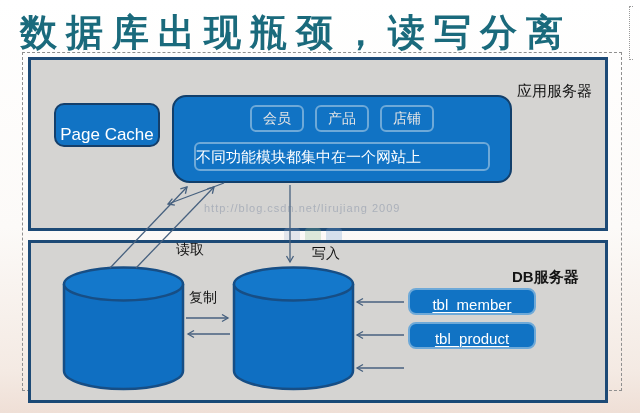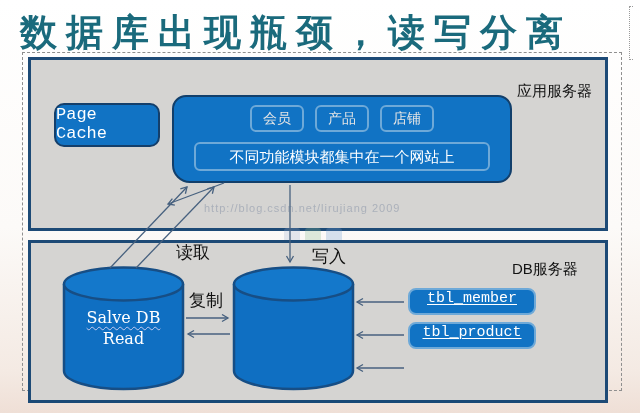--- a/index.html
+++ b/index.html
@@ -18,38 +18,38 @@
   #sel-rect{left:22px;top:52px;width:598px;height:337px;border:1px dashed #8f8f8f;pointer-events:none;}
   #title-handle{left:629px;top:6px;width:3px;height:52px;border-left:1px dotted #9a9a9a;border-top:1px dotted #9a9a9a;border-bottom:1px dotted #9a9a9a;}
   
   .panel{background:#d5d4d2;border:3px solid #1d4a76;box-sizing:border-box;}
   #app-panel{left:28px;top:57px;width:580px;height:174px;}
   #db-panel{left:28px;top:240px;width:580px;height:163px;}
   .panel-label{font-size:15px;color:#141414;white-space:nowrap;}
   
   .bluebox{
     background:#1173c4;border:2px solid #143f6b;border-radius:10px;box-sizing:border-box;
-    color:#fff;display:flex;align-items:flex-start;justify-content:center;
-    font-family:Liberation Mono, monospace;
+    color:#fff;display:flex;align-items:flex-end;justify-content:center;
+    font-family:Liberation Sans, sans-serif;
   }
   #page-cache{left:54px;top:103px;width:106px;height:44px;font-size:17px;}
   #data-cache{left:52px;top:165px;width:108px;height:45px;font-size:17px;}
   .squiggle{text-decoration:underline wavy rgba(223,216,246,0.85);text-decoration-thickness:1px;text-underline-offset:3px;}
   #site-box{left:172px;top:95px;width:340px;height:88px;background:#1173c4;border:2px solid #123f6b;border-radius:14px;border-bottom-left-radius:18px;box-sizing:border-box;}
   #tab-row{position:absolute;left:0;top:8px;width:100%;display:flex;justify-content:center;gap:11px;}
   .tab{
     width:54px;height:27px;line-height:23px;text-align:center;box-sizing:border-box;
     border:2px solid #6ea9d8;border-radius:6px;color:#e5e5e5;font-size:14px;background:#1173c4;
   }
   #site-caption{
     position:absolute;left:20px;top:45px;width:296px;height:29px;line-height:25px;box-sizing:border-box;
-    border:2px solid #6ea9d8;border-radius:6px;color:#fff;font-size:15px;text-align:center;background:#1173c4;
+    border:2px solid #6ea9d8;border-radius:6px;color:#fff;font-size:15px;text-align:left;background:#1173c4;
   }
   #app-label{left:517px;top:82px;}
-  #db-label{left:512px;top:260px;}
+  #db-label{left:512px;top:268px;font-weight:bold;}
   
   #wm-text{left:204px;top:202px;font-size:11px;color:rgba(125,138,160,0.48);letter-spacing:1px;white-space:nowrap;}
   #wm-stamp{left:284px;top:228px;display:flex;gap:5px;opacity:0.45;}
   #wm-stamp span{display:block;width:16px;height:16px;border-radius:3px;}
   #wm-stamp .s1{background:rgba(150,170,200,0.55);}
   #wm-stamp .s2{background:rgba(135,185,140,0.6);}
   #wm-stamp .s3{background:rgba(110,155,210,0.6);}
   
   .cyl{width:123px;height:128px;}
   .cyl svg{display:block;}
@@ -59,21 +59,21 @@
   }
   #slave-cyl{left:62px;top:265px;}
   #master-cyl{left:232px;top:265px;}
   
   .tbl{
     left:408px;width:128px;height:27px;font-size:15px;border-radius:8px;border:2px solid #6ea9d8;
   }
   .tbl span{text-decoration:underline;text-underline-offset:2px;text-decoration-thickness:1px;}
   #tbl-member{top:288px;} #tbl-product{top:322px;} #tbl-shop{top:356px;}
   
-  .flow-label{font-size:17px;color:#101010;white-space:nowrap;}
+  .flow-label{font-size:14px;color:#101010;white-space:nowrap;}
   #lbl-read{left:176px;top:241px;}
   #lbl-write{left:312px;top:245px;}
   #lbl-repl{left:189px;top:289px;}
   
   #arrows{left:0;top:0;width:640px;height:413px;pointer-events:none;z-index:6;}
 </style>
 </head>
 <body>
 
 <div id="stage">
@@ -106,24 +106,20 @@
   </div>
 
   <div id="db-panel" class="abs panel"></div>
   <div id="db-label" class="abs panel-label">DB服务器</div>
 
   <div id="slave-cyl" class="abs cyl">
     <svg width="123" height="128" viewBox="0 0 123 128">
       <path d="M2,19 L2,106 A59.5,18 0 0 0 121,106 L121,19" fill="#0f6fc2" stroke="#174e85" stroke-width="2.5"></path>
       <ellipse cx="61.5" cy="19" rx="59.5" ry="16.5" fill="#1478cb" stroke="#174e85" stroke-width="2.5"></ellipse>
     </svg>
-    <div class="cyl-text">
-      <div><span class="squiggle">Salve DB</span></div>
-      <div><span>Read</span></div>
-    </div>
   </div>
 
   <div id="master-cyl" class="abs cyl">
     <svg width="123" height="128" viewBox="0 0 123 128">
       <path d="M2,19 L2,106 A59.5,18 0 0 0 121,106 L121,19" fill="#0f6fc2" stroke="#174e85" stroke-width="2.5"></path>
       <ellipse cx="61.5" cy="19" rx="59.5" ry="16.5" fill="#1478cb" stroke="#174e85" stroke-width="2.5"></ellipse>
     </svg>
   </div>
 
   <div id="tbl-member" class="abs bluebox tbl">

